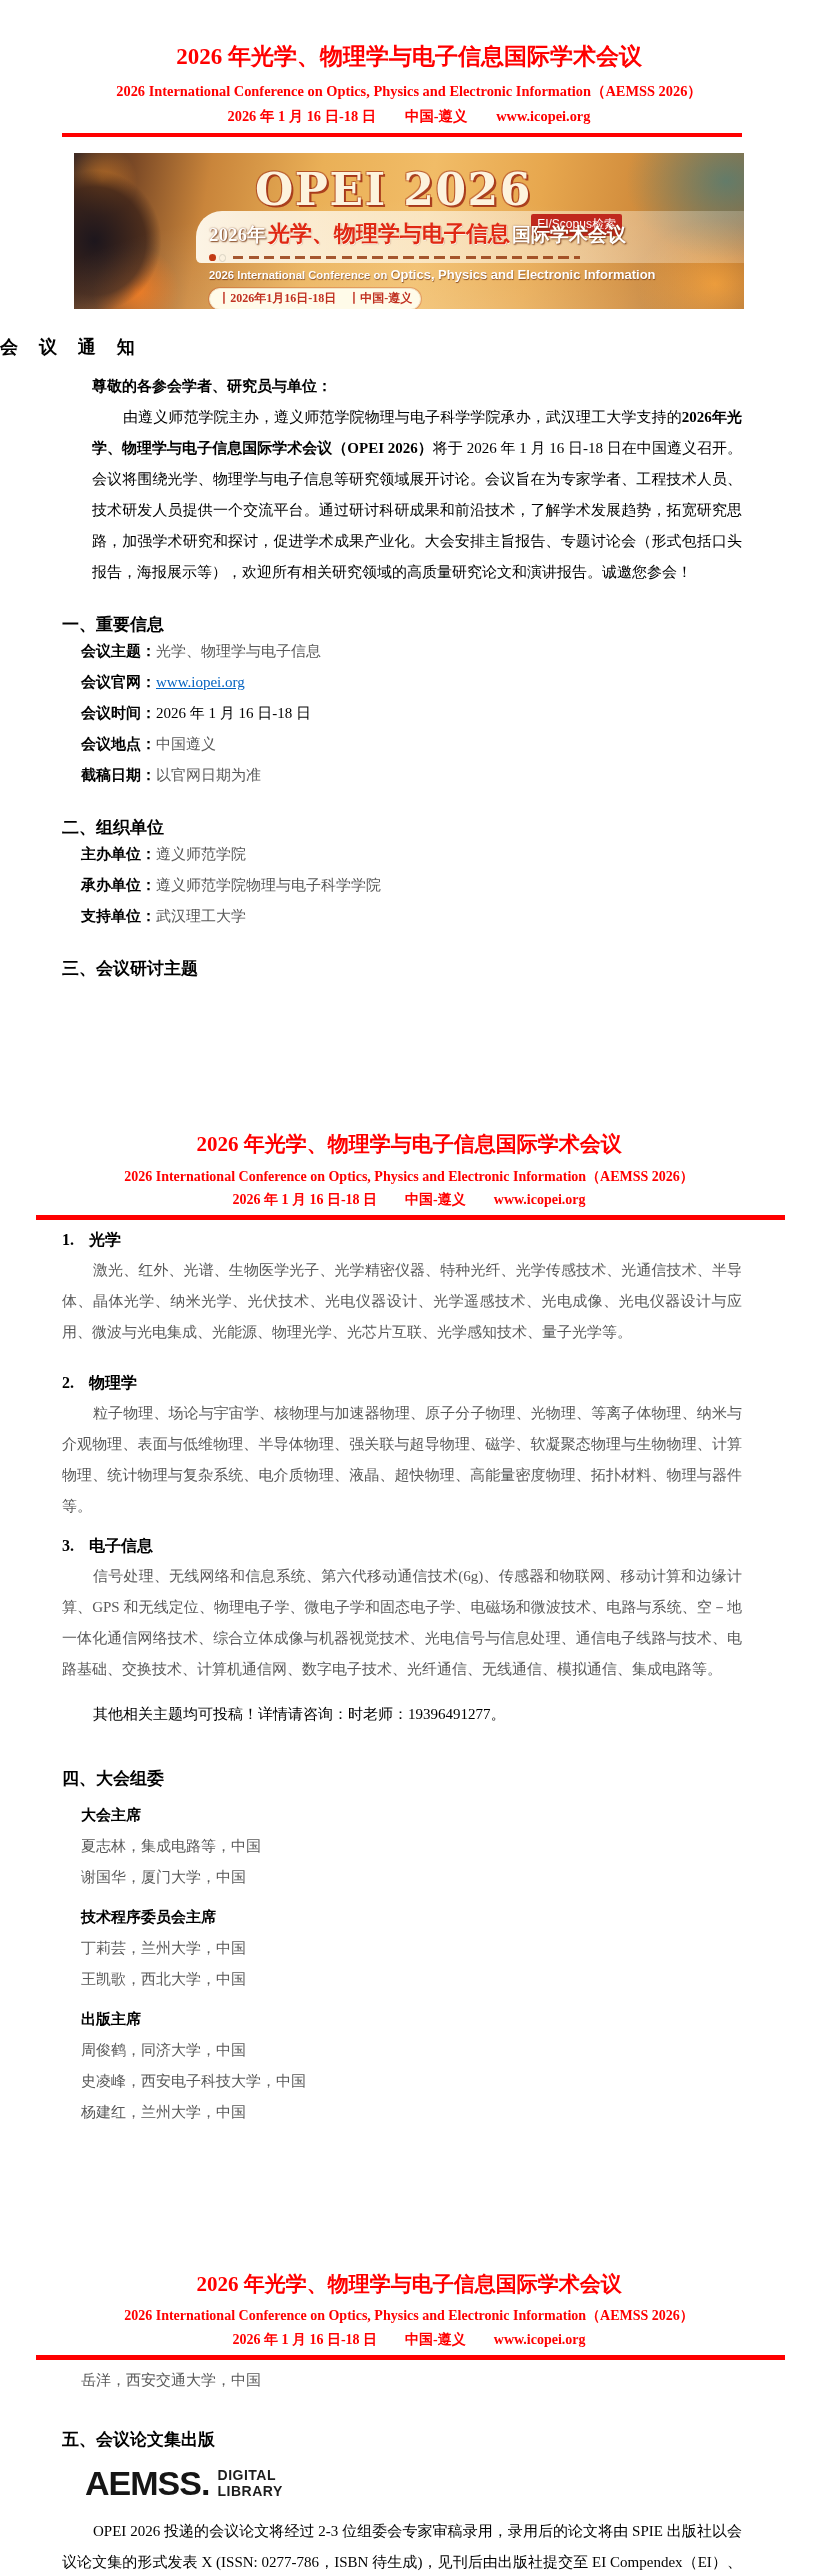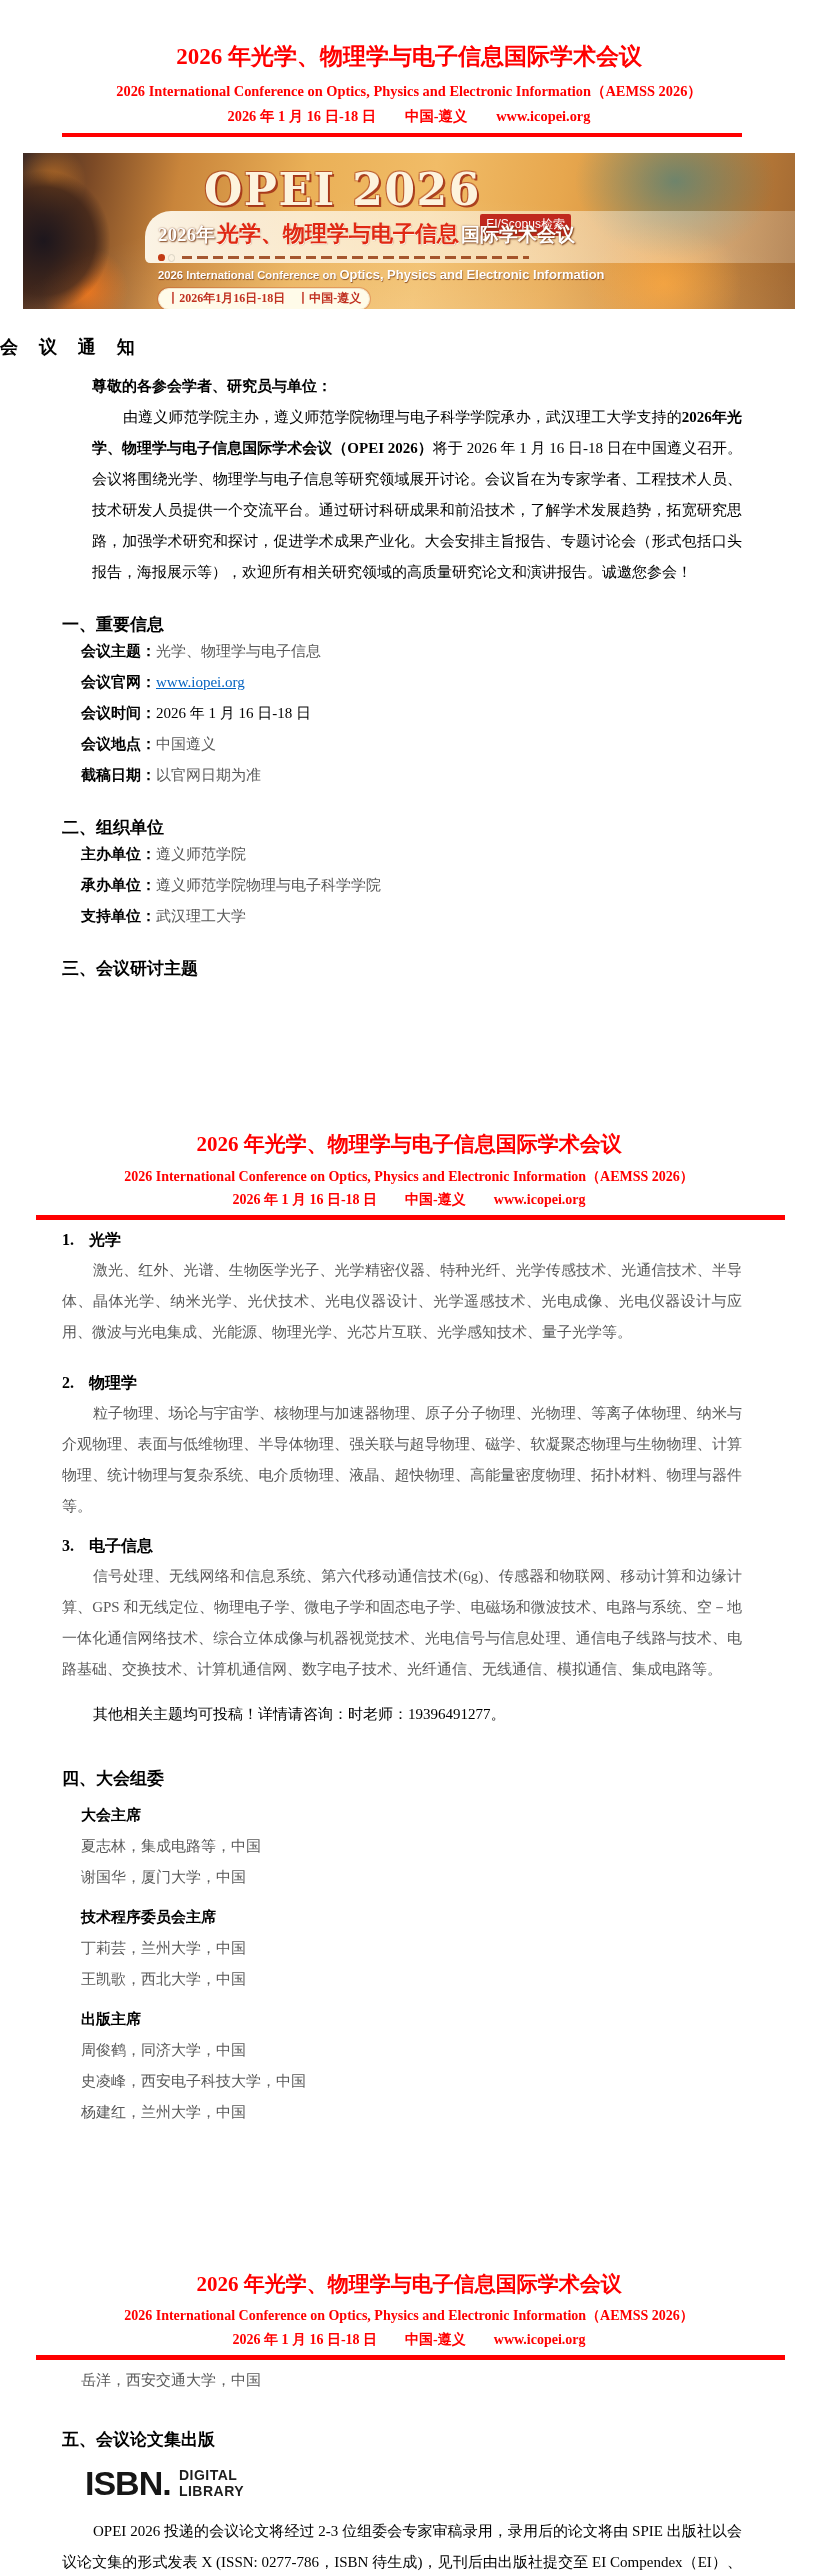--- a/index.html
+++ b/index.html
@@ -9,21 +9,21 @@
   }
 
   
   .p1-title{margin:43px 31px 0;text-align:center;color:#ff0000;font-size:23px;font-weight:700;line-height:28px;}
   .p1-en{margin:12.4px 20.6px 0;text-align:center;color:#ff0000;font-size:14.4px;font-weight:700;line-height:17.5px;}
   .p1-info{margin:6.7px 20.6px 0;text-align:center;color:#ff0000;font-size:14.4px;font-weight:700;line-height:17.5px;}
   .rule1{height:4.1px;background:#ff0000;margin:8.2px 76px 0 62px;}
 
   
   .banner{
-    position:relative;width:772px;height:156px;margin:15.5px auto 0;overflow:hidden;
+    position:relative;width:670px;height:156px;margin:15.5px auto 0;overflow:hidden;
     background:
       radial-gradient(88px 93px at 20.6px 88px, rgba(25,20,28,.95), rgba(60,35,25,.8) 58%, transparent 76%),
       radial-gradient(62px 62px at 62px 137px, rgba(255,120,20,.85), transparent 70%),
       radial-gradient(49px 49px at 28px 28px, rgba(255,150,40,.55), transparent 72%),
       radial-gradient(139px 108px at 652px 28px, rgba(58,128,133,.65), transparent 72%),
       radial-gradient(108px 88px at 641px 131px, rgba(250,160,50,.8), transparent 72%),
       linear-gradient(100deg,#3f2b24 0%,#7c4a26 9%,#c9853b 20%,#eab057 36%,#f1bc67 52%,#e7a74e 68%,#d18c3c 82%,#a06833 100%);
   }
   .banner::before{
     content:"";position:absolute;inset:0;pointer-events:none;
@@ -209,21 +209,21 @@
   <div class="p23-en">2026 International Conference on Optics, Physics and Electronic Information（AEMSS 2026）</div>
   <div class="p23-info">2026 年 1 月 16 日-18 日　　中国-遵义　　www.icopei.org</div>
   <div class="rule2"></div>
 </div>
 
 <div class="member first-after-rule">岳洋，西安交通大学，中国</div>
 
 <div class="sec-head" style="margin-top:32px;">五、会议论文集出版</div>
 
 <div class="spie">
-  <span class="spie-word">ISBN.</span>
+  <span class="spie-word">AEMSS.</span>
   <span class="spie-col">
     <span style="display:block;">DIGITAL</span>
     <span style="display:block;">LIBRARY</span>
   </span>
 </div>
 
 <div class="pub-para">OPEI 2026 投递的会议论文将经过 2-3 位组委会专家审稿录用，录用后的论文将由 SPIE 出版社以会议论文集的形式发表 X (ISSN: 0277-786，ISBN 待生成)，见刊后由出版社提交至 EI Compendex（EI）、Scopus 等数据库检索。</div>
 
 
 </body></html>

